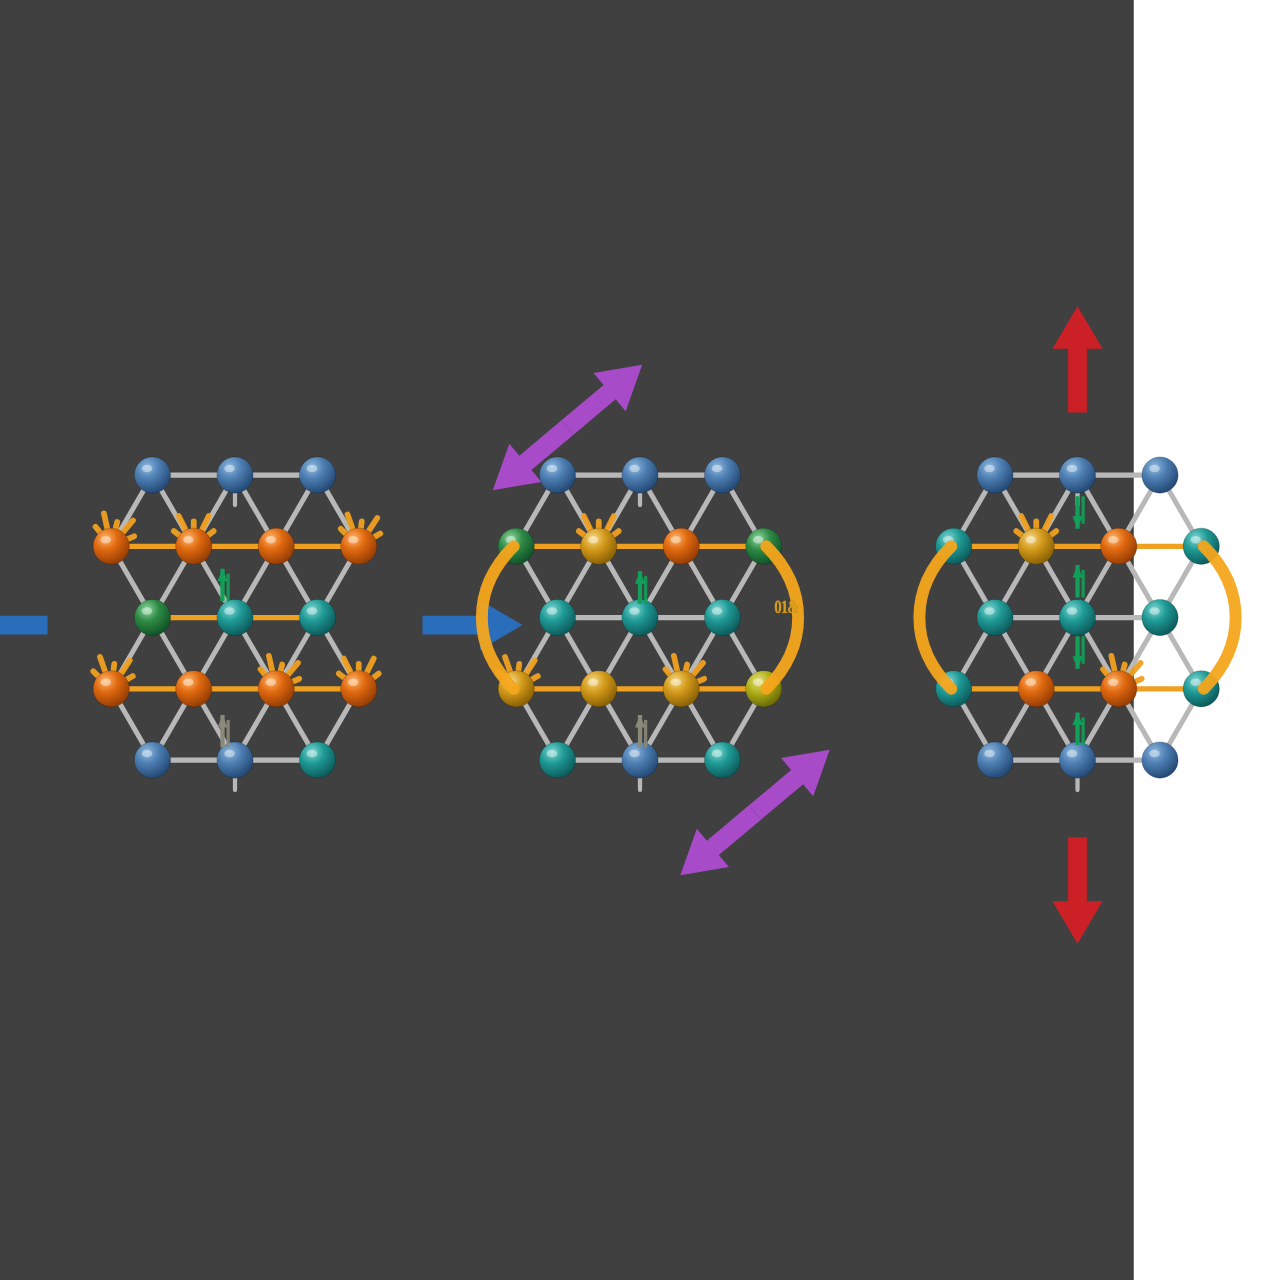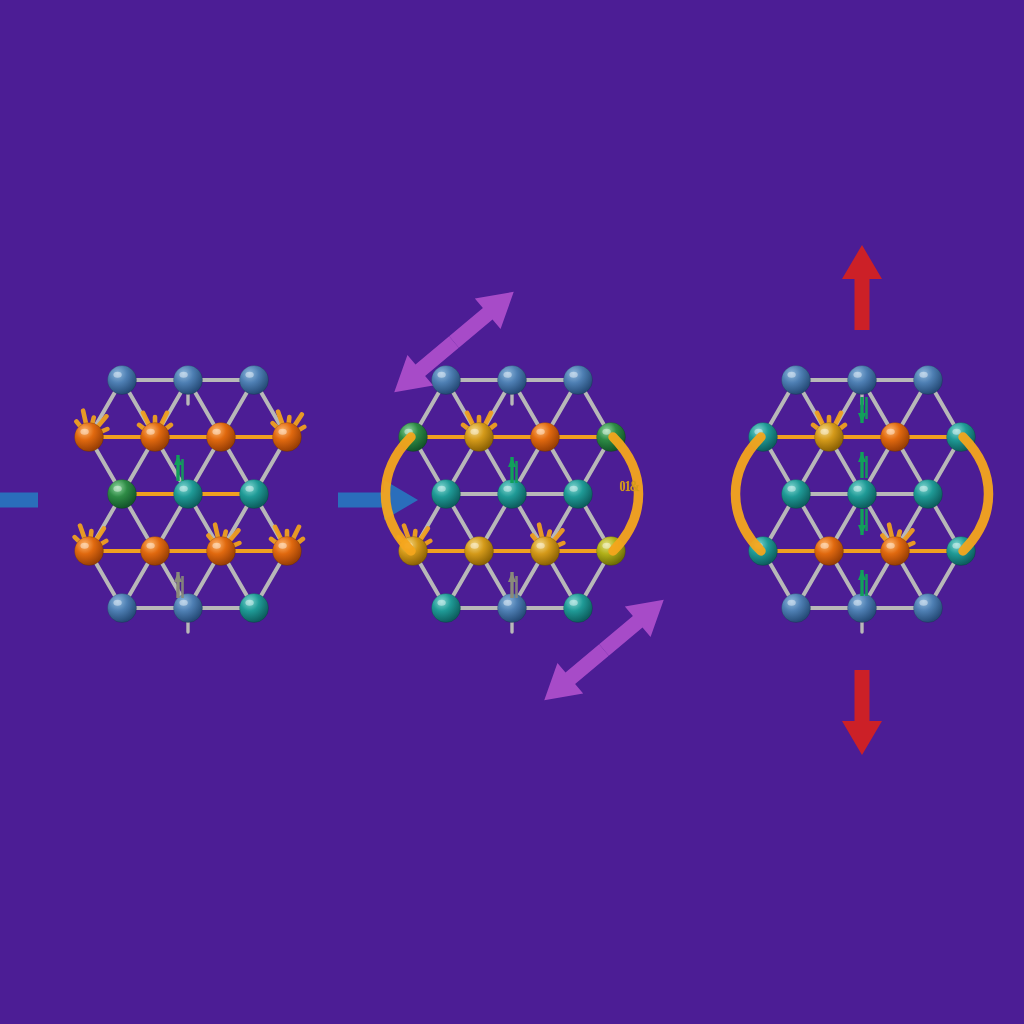--- a/index.html
+++ b/index.html
@@ -1,18 +1,18 @@
 <!DOCTYPE html>
 <html><head>
 <meta charset="utf-8">
 <style>
   html,body{margin:0;padding:0;background:#ffffff;}
   body{width:1024px;height:1024px;overflow:hidden;
        font-family:"Liberation Sans", sans-serif;}
-  #stage{position:relative;width:1024px;height:1024px;background:#4c1d95;}
+  #stage{position:relative;width:907px;height:1024px;background:#404040;}
   svg{display:block;}
   .panel{position:absolute;top:0;left:0;width:1024px;height:1024px;}
 </style>
 </head>
 <body>
 
 <div id="stage">
 
   <svg class="panel" width="1024" height="1024" viewBox="0 0 1024 1024">
     <defs>

